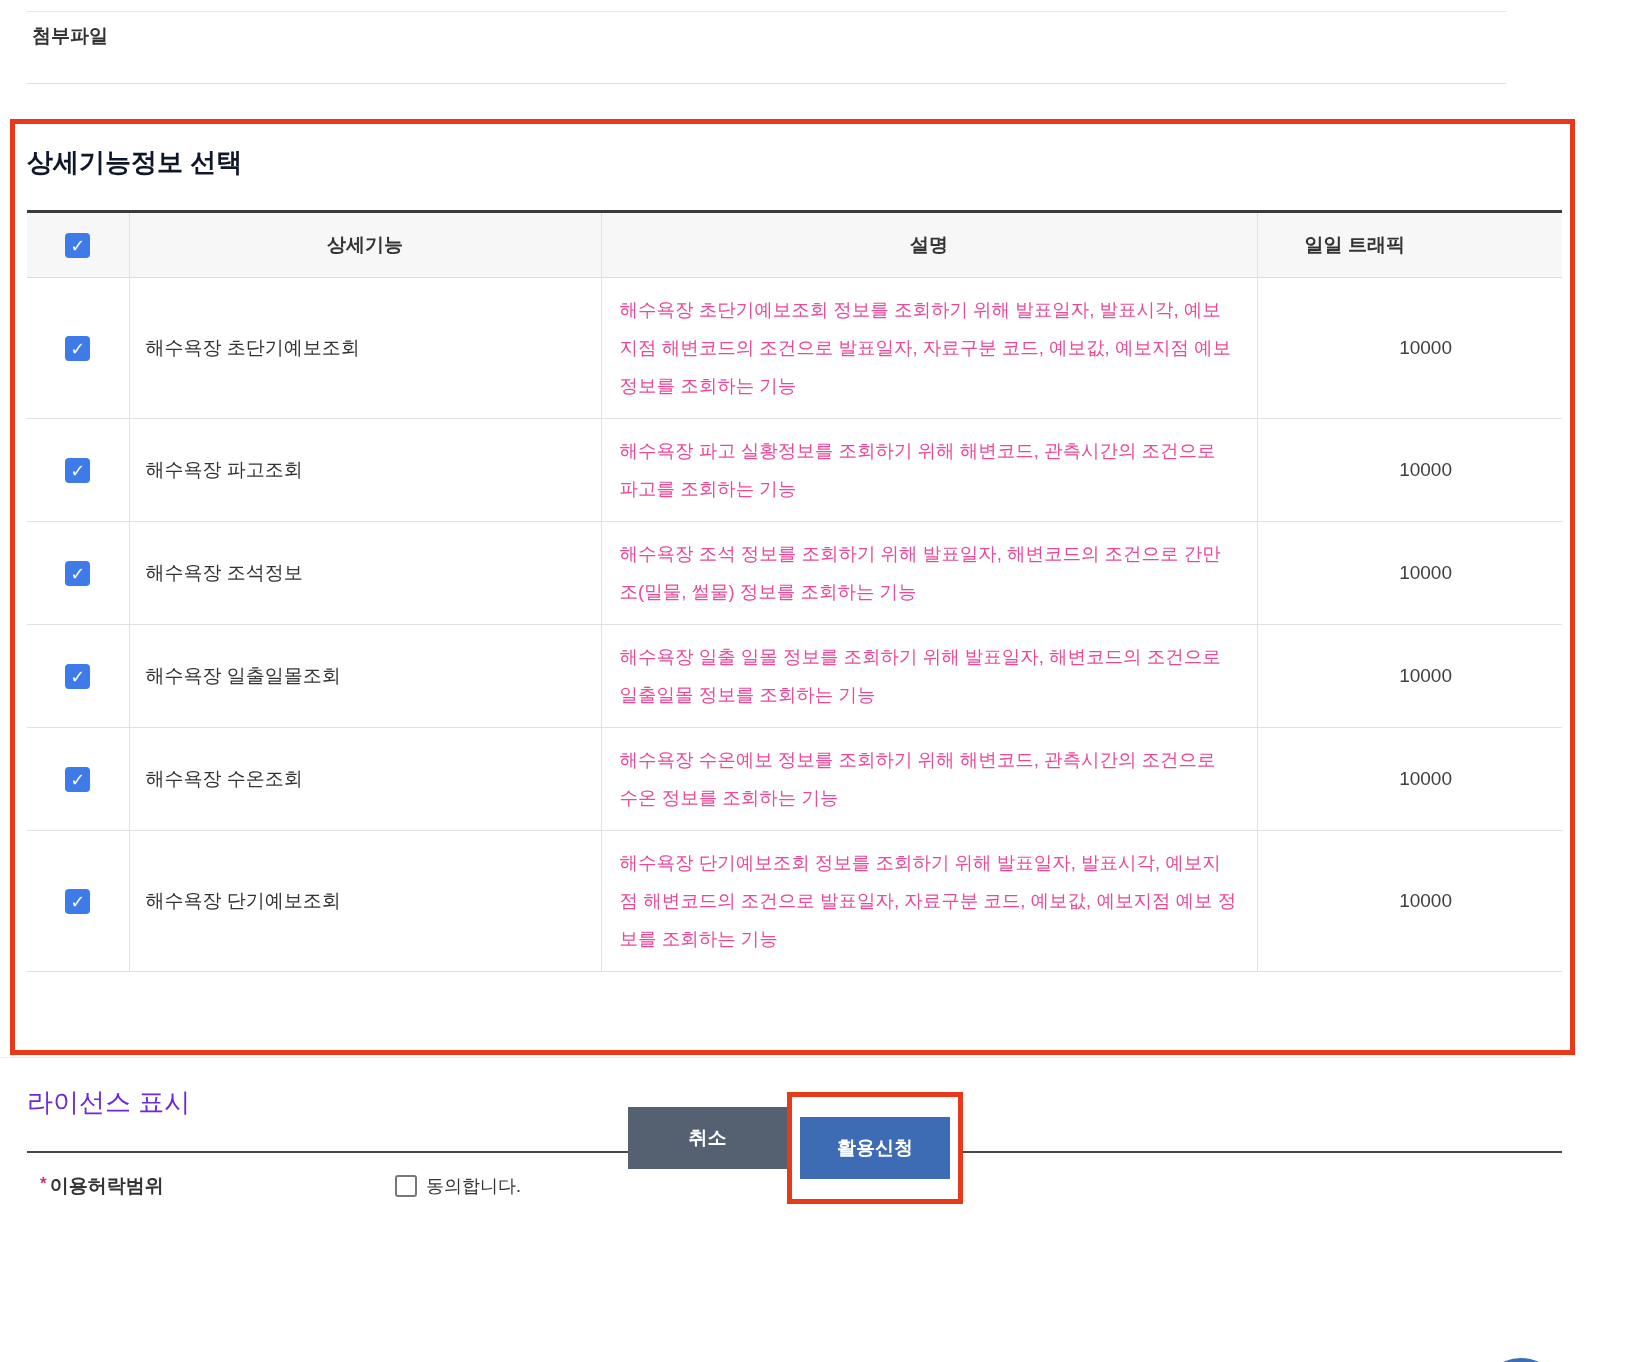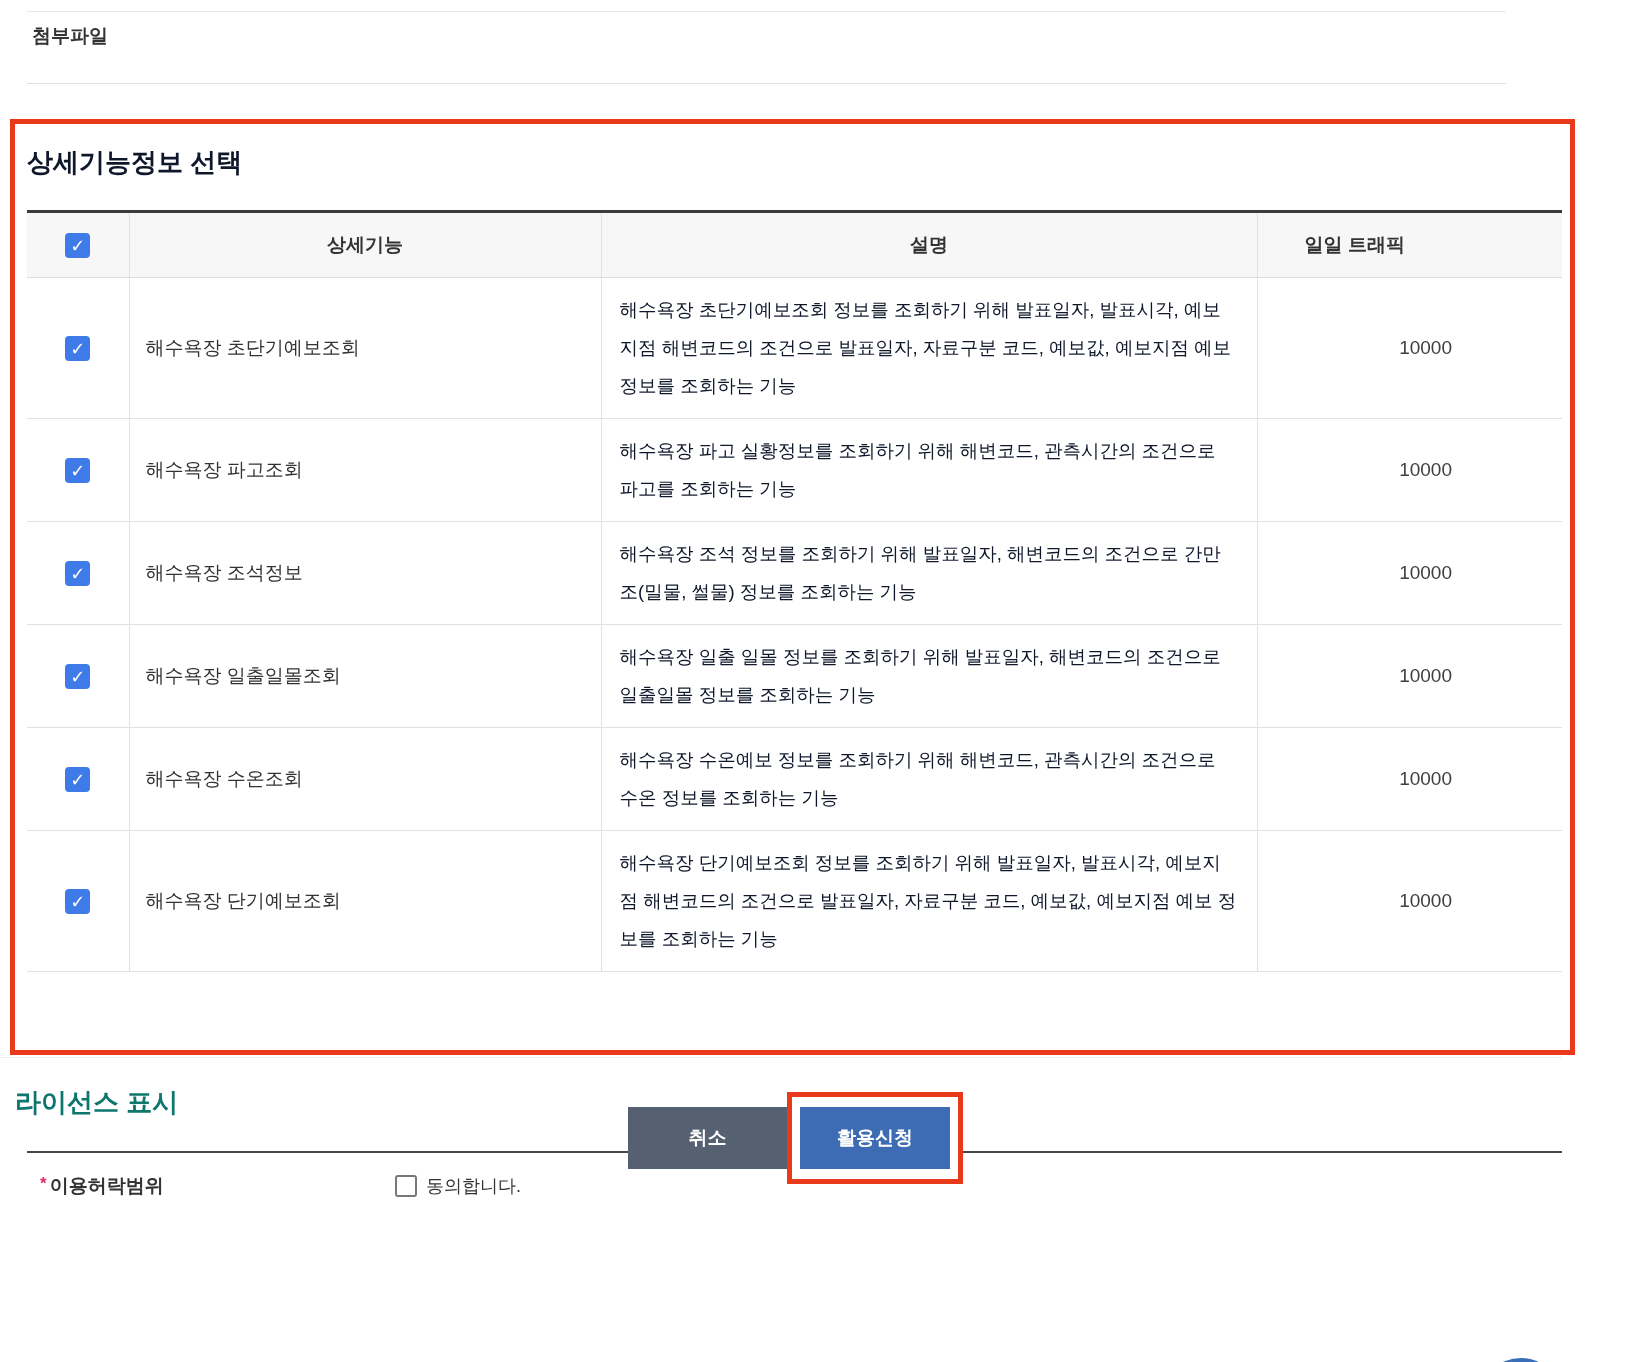--- a/index.html
+++ b/index.html
@@ -39,49 +39,49 @@
     border-collapse: collapse; table-layout: fixed;
     border-top: 3px solid #3b3b3b; border-bottom: 1px solid #ddd;
   }
   .fn-table th, .fn-table td { border-left: 1px solid #e1e1e1; vertical-align: middle; }
   .fn-table th:first-child, .fn-table td:first-child { border-left: none; }
   .fn-table thead tr { background: #f7f7f7; height: 66px; }
   .fn-table thead th { font-size: 19px; font-weight: bold; color: #333; text-align: center; border-bottom: 1px solid #ddd; }
   .fn-table tbody tr { border-bottom: 1px solid #e1e1e1; }
   .fn-table td.cb-cell, .fn-table th.cb-cell { text-align: center; }
   .fn-table td.fn-cell { font-size: 19px; color: #333; padding: 22px 14px 22px 16px; text-align: left; }
-  .fn-table td.desc-cell { font-size: 18.5px; line-height: 38px; color: #0f172a; padding: 13px 18px; text-align: left; }
+  .fn-table td.desc-cell { font-size: 18.5px; line-height: 38px; color: #ec4899; padding: 13px 18px; text-align: left; }
   .fn-table td.traffic-cell { font-size: 19px; color: #404040; text-align: right; padding-right: 110px; }
   .fn-table th.traffic-head { padding-right: 110px; }
 
   .cb {
     display: inline-block; width: 25px; height: 25px; border-radius: 4px;
     border: 2px solid #9aa0a6; background: #fff; vertical-align: middle;
     line-height: 22px; text-align: center; cursor: pointer;
     font-size: 18px; color: #fff; font-weight: bold;
   }
   .cb.checked { background: #3e7be8; border-color: #3e7be8; }
 
-  .license-title { margin: 113px 0 0 0; font-size: 26px; line-height: 34px; font-weight: bold; color: #0f766e; }
+  .license-title { margin: 113px 0 0 12px; font-size: 26px; line-height: 34px; font-weight: normal; color: #6d28d9; }
   .thick-rule { margin: 32px 0 0 12px; width: 1535px; height: 2px; background: #474747; }
   .license-row { margin: 20px 0 0 12px; display: flex; align-items: center; }
   .perm-label { width: 368px; padding-left: 13px; font-size: 19px; font-weight: bold; color: #333; }
   .req { color: #e02862; margin-right: 3px; font-size: 17px; vertical-align: 3px; }
   .agree-box {
     display: inline-block; width: 22px; height: 22px; border: 2px solid #787878;
     border-radius: 3px; background: #fff; cursor: pointer; vertical-align: middle;
   }
   .agree-label { margin-left: 9px; font-size: 18px; color: #333; }
 
   .light-divider { margin: 2px 0 0 0; width: 1562px; height: 1px; background: #ececec; }
 
   .btn-row { position: relative; height: 130px; }
   .btn { border: none; cursor: pointer; font-family: "Liberation Sans", sans-serif; font-weight: bold; font-size: 19px; color: #fff; }
   .cancel-btn { position: absolute; left: 628px; top: 49px; width: 159px; height: 62px; background: #556070; }
-  .apply-wrap { position: absolute; left: 787px; top: 34px; border: 5px solid #e8391b; padding: 10px 8px; background: #fff; }
+  .apply-wrap { position: absolute; left: 787px; top: 34px; border: 5px solid #e8391b; padding: 20px 8px; background: #fff; }
   .apply-btn { display: block; width: 150px; height: 62px; background: #3d6cb4; }
 
   .chat-circle {
     position: absolute; left: 1480px; top: 1347px; width: 82px; height: 82px;
     border-radius: 50%; background: #3a6fb8; cursor: pointer;
   }
 </style>
 </head>
 <body>
 

